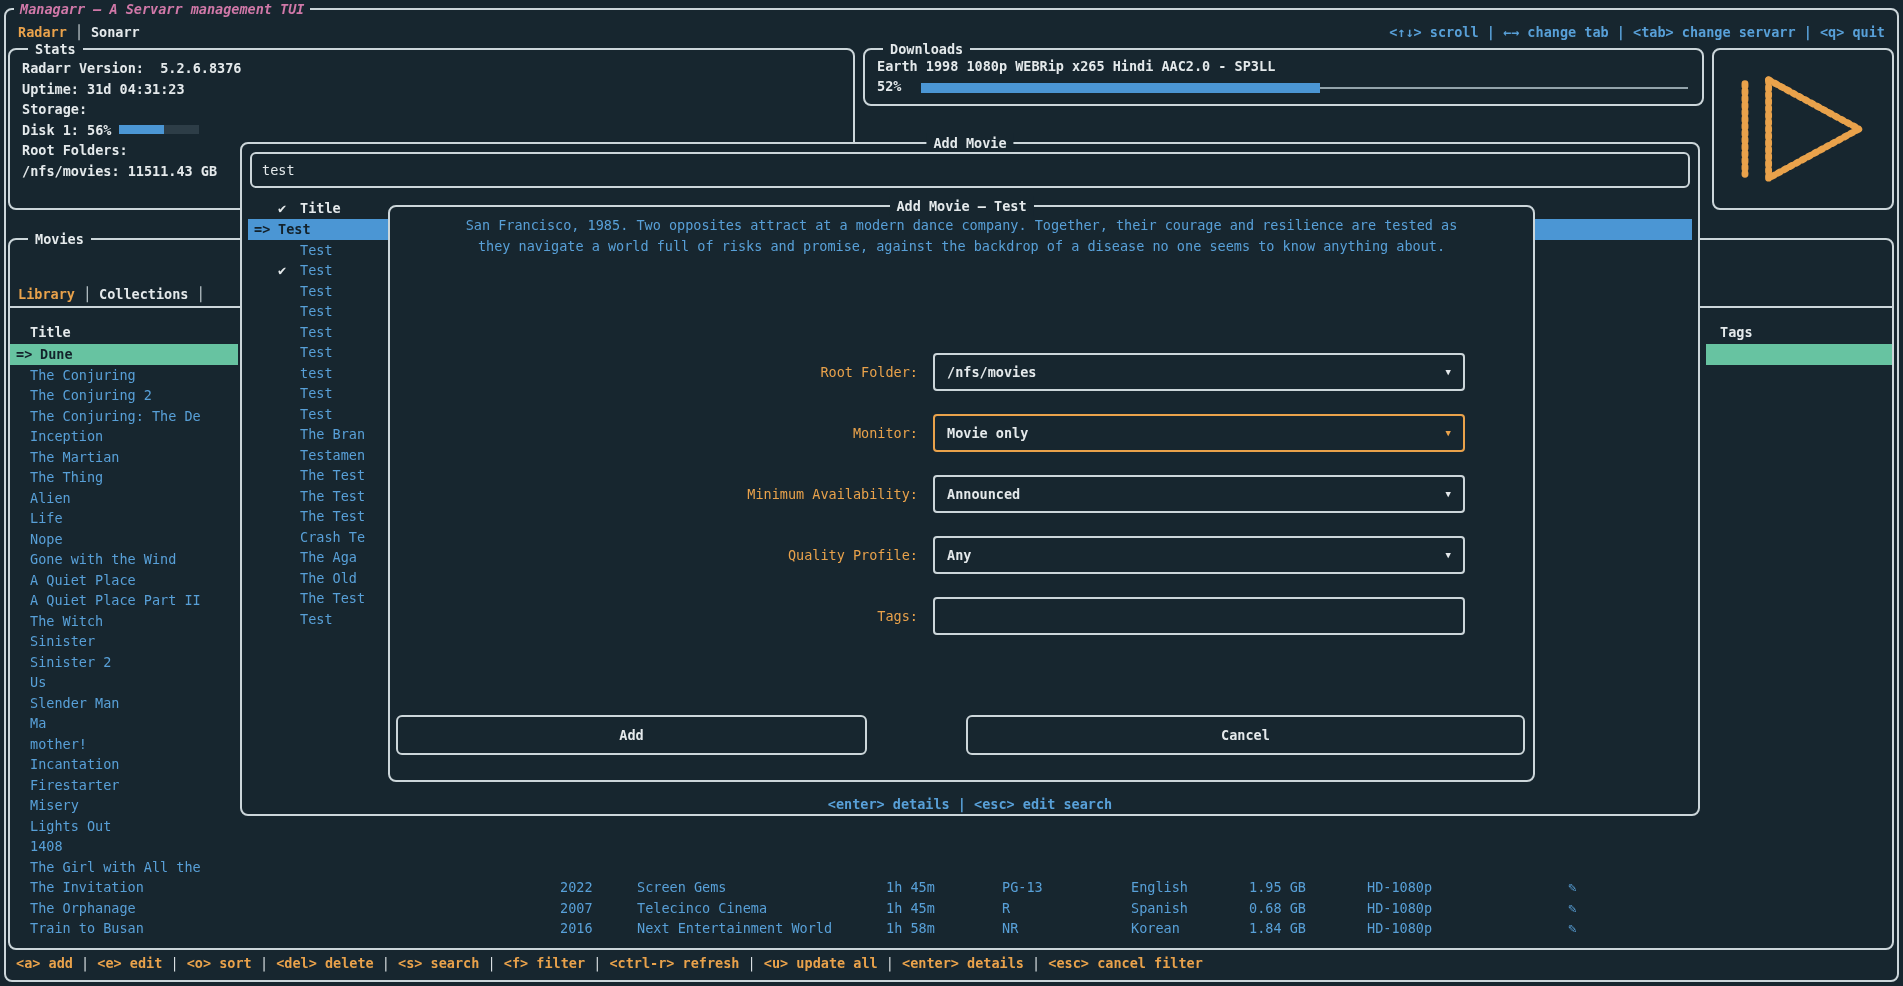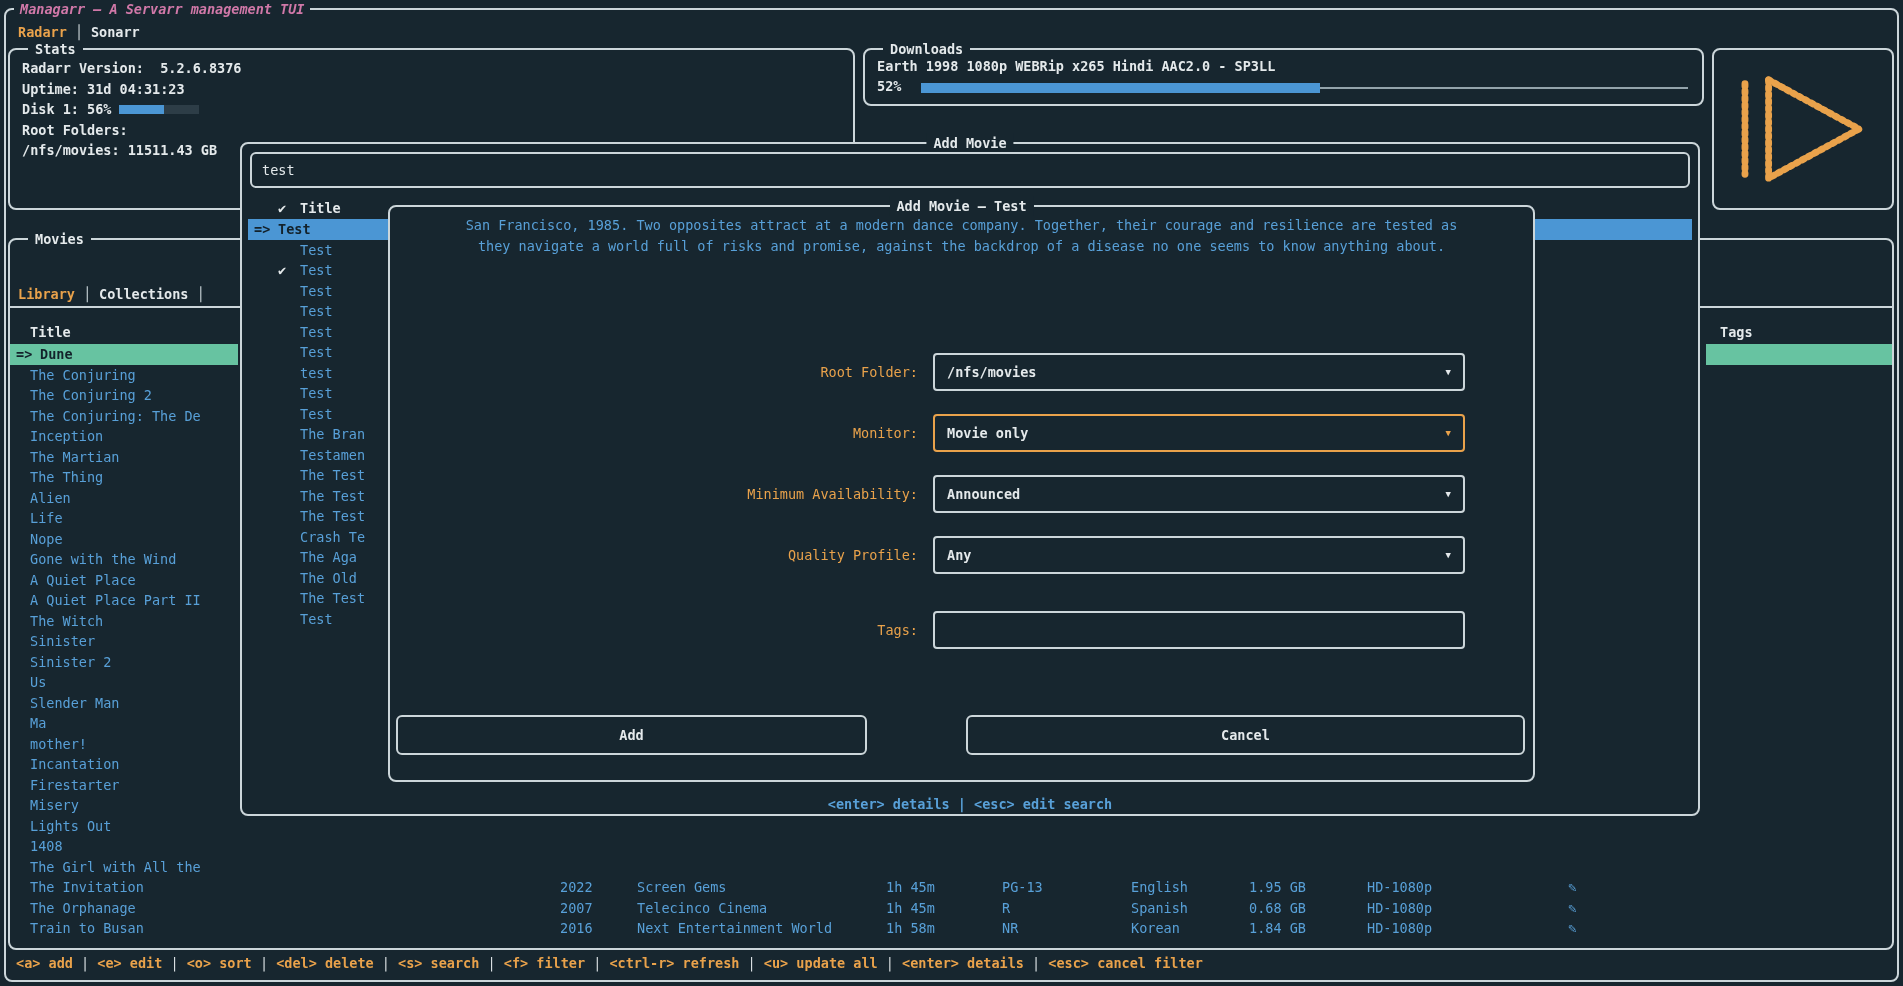--- a/index.html
+++ b/index.html
@@ -104,26 +104,28 @@
 <body>
 
 <div class="screen">
 
   <div class="outer"></div>
 
   <div class="apptitle pre">Managarr — A Servarr management TUI</div>
   <div class="toptabs">
     <span class="tab-radarr">Radarr</span><span class="tsep">│</span><span class="tab-sonarr">Sonarr</span>
   </div>
+  <div class="tophelp pre">&lt;↑↓&gt; scroll | ←→ change tab | &lt;tab&gt; change servarr | &lt;q&gt; quit</div>
 
   <div class="panel" id="stats">
     <span class="ptitle">Stats</span>
     <div class="scontent">
       <div class="row pre bold">Radarr Version:  5.2.6.8376</div>
       <div class="row pre bold">Uptime: 31d 04:31:23</div>
+      <div class="row pre bold">Storage:</div>
       <div class="row diskrow">
         <span class="pre bold">Disk 1: 56%</span>
         <span class="dbar">
             <span class="dfill" style="width:56%"></span>
           </span>
       </div>
       <div class="row pre bold">Root Folders:</div>
       <div class="row pre bold">/nfs/movies: 11511.43 GB</div>
     </div>
   </div>
@@ -393,21 +395,21 @@
     </div>
 
     <div class="ffield" style="top:329px">
       <span class="fl">Quality Profile:</span>
       <div class="fc">
         <span class="fval">Any</span>
         <span class="farrow">▼</span>
       </div>
     </div>
 
-    <div class="ffield" style="top:404px">
+    <div class="ffield" style="top:390px">
       <span class="fl">Tags:</span>
       <div class="fc">
         <span class="fval"></span>
       </div>
     </div>
 
     <div class="btn" id="btn-add"><span>Add</span></div>
     <div class="btn" id="btn-cancel"><span>Cancel</span></div>
   </div>
 

